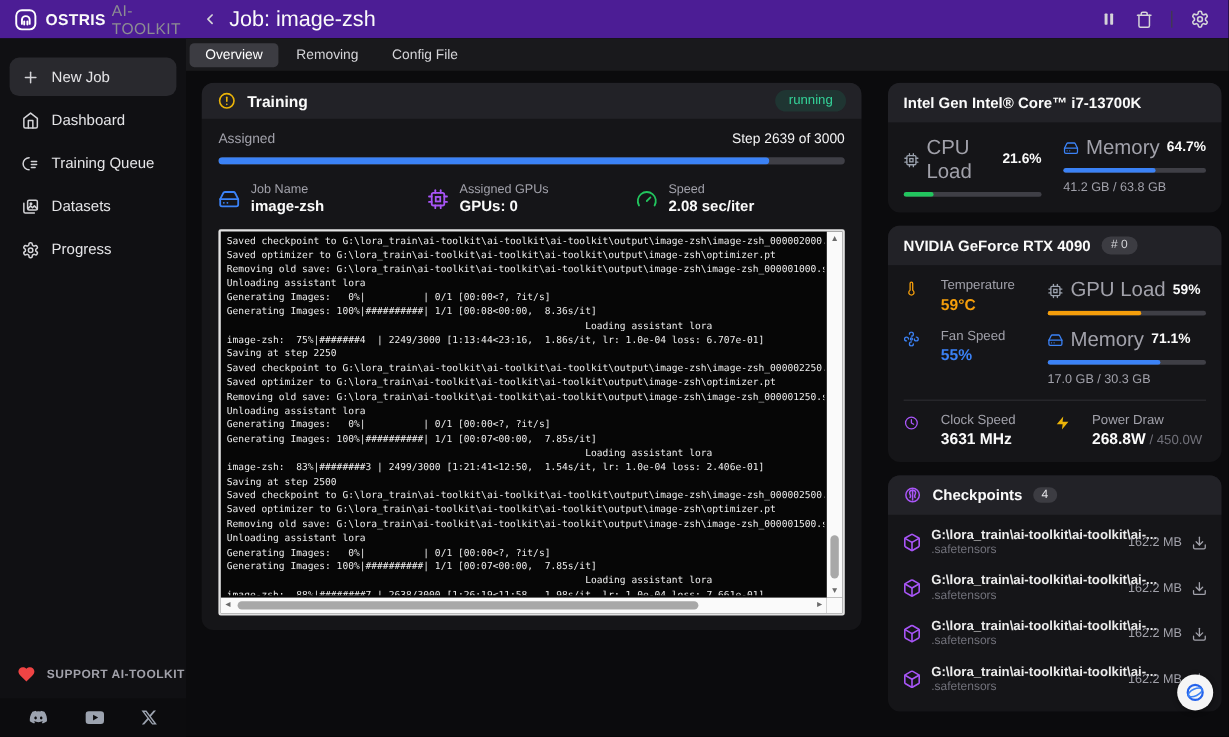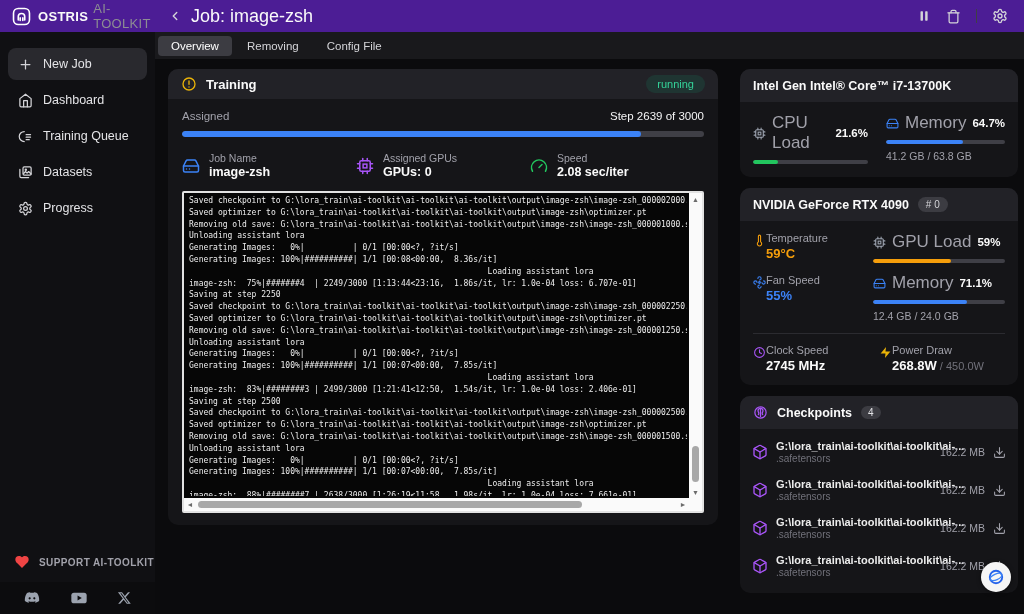--- a/index.html
+++ b/index.html
@@ -95,21 +95,21 @@
   .mbar > div { height:100%; border-radius:2px; }
   .mbar .fill-green { background:#22c55e; }
   .mbar .fill-blue  { background:#3b82f6; }
   .mbar .fill-amber { background:#f59e0b; }
   .meter-detail { font-size:10.5px; color:#a1a1aa; margin-top:6px; }
 
   .gpu-body { padding:11px 13px 12px; }
   .gpu-grid { display:flex; gap:14px; }
   .gpu-left { width:106px; display:flex; flex-direction:column; gap:13px; }
   .gpu-right { flex:1; display:flex; flex-direction:column; gap:10px; }
-  .kv { display:flex; align-items:flex-start; gap:0; }
+  .kv { display:flex; align-items:flex-start; gap:18px; }
   .kv-label { font-size:11px; color:#a1a1aa; }
   .kv-value { font-size:13px; font-weight:bold; margin-top:2px; }
   .val-amber { color:#f59e0b; } .val-blue { color:#3b82f6; }
   .gpu-divider { height:1px; background:#2b2b30; margin:11px 0 10px; }
   .gpu-bottom { display:flex; }
   .gpu-bottom .kv { flex:1; }
   .power-max { font-weight:normal; font-size:11px; color:#71717a; }
 
   .ckpt-body { padding:4px 10px 8px; }
   .ckpt-row { display:flex; align-items:center; gap:8px; padding:7px 2px; }
@@ -495,36 +495,36 @@
                             <path d="M6 16h.01"></path>
                             <path d="M10 16h.01"></path>
                           </svg>
                       </span>
                       <span class="meter-label">Memory</span>
                       <span class="meter-value">71.1%</span>
                     </div>
                     <div class="mbar">
                         <div class="fill-blue" style="width: 71.1%;"></div>
                       </div>
-                    <div class="meter-detail">12.4 GB / 24.0 GB</div>
+                    <div class="meter-detail">17.0 GB / 30.3 GB</div>
                   </div>
                 </div>
               </div>
               <div class="gpu-divider"></div>
               <div class="gpu-bottom">
                 <div class="kv">
                   <span style="color:#a855f7;margin-top:2px">
                     <svg width="13" height="13" viewBox="0 0 24 24" fill="none" stroke="currentColor" stroke-width="2" stroke-linecap="round" stroke-linejoin="round">
                         <circle cx="12" cy="12" r="9"></circle>
                         <path d="M12 7v5l3.5 2"></path>
                       </svg>
                   </span>
                   <span>
                       <div class="kv-label">Clock Speed</div>
-                  <div class="kv-value">2745 MHz</div>
+                  <div class="kv-value">3631 MHz</div>
                     </span>
                 </div>
                 <div class="kv">
                   <span style="color:#eab308;margin-top:2px">
                     <svg width="13" height="13" viewBox="0 0 24 24" fill="currentColor">
                         <path d="M13 2 3 14h9l-1 8 10-12h-9l1-8z"></path>
                       </svg>
                   </span>
                   <span>
                       <div class="kv-label">Power Draw</div>

